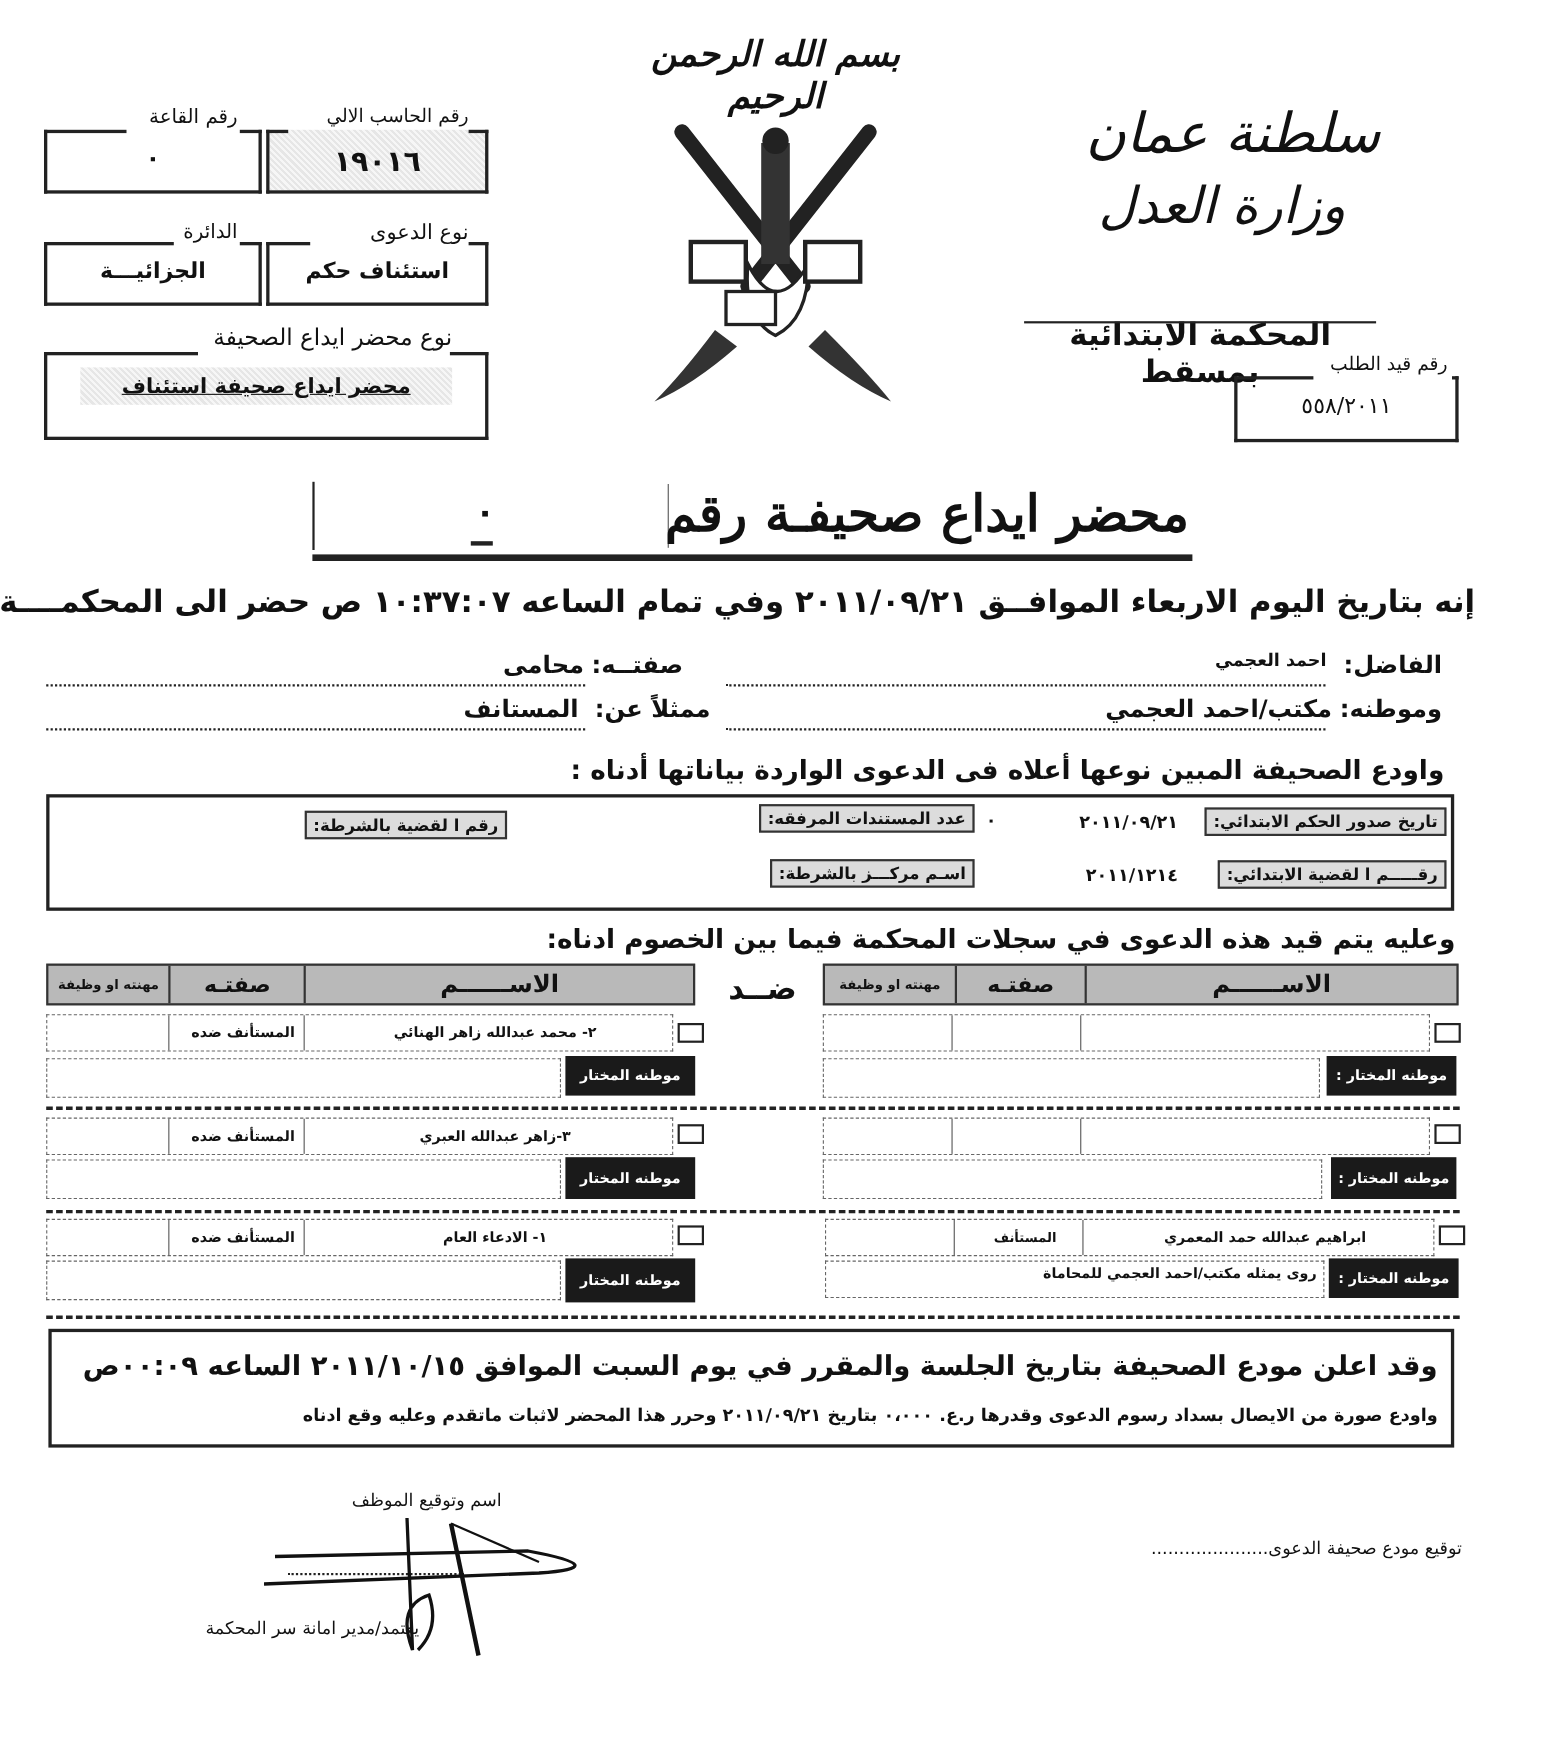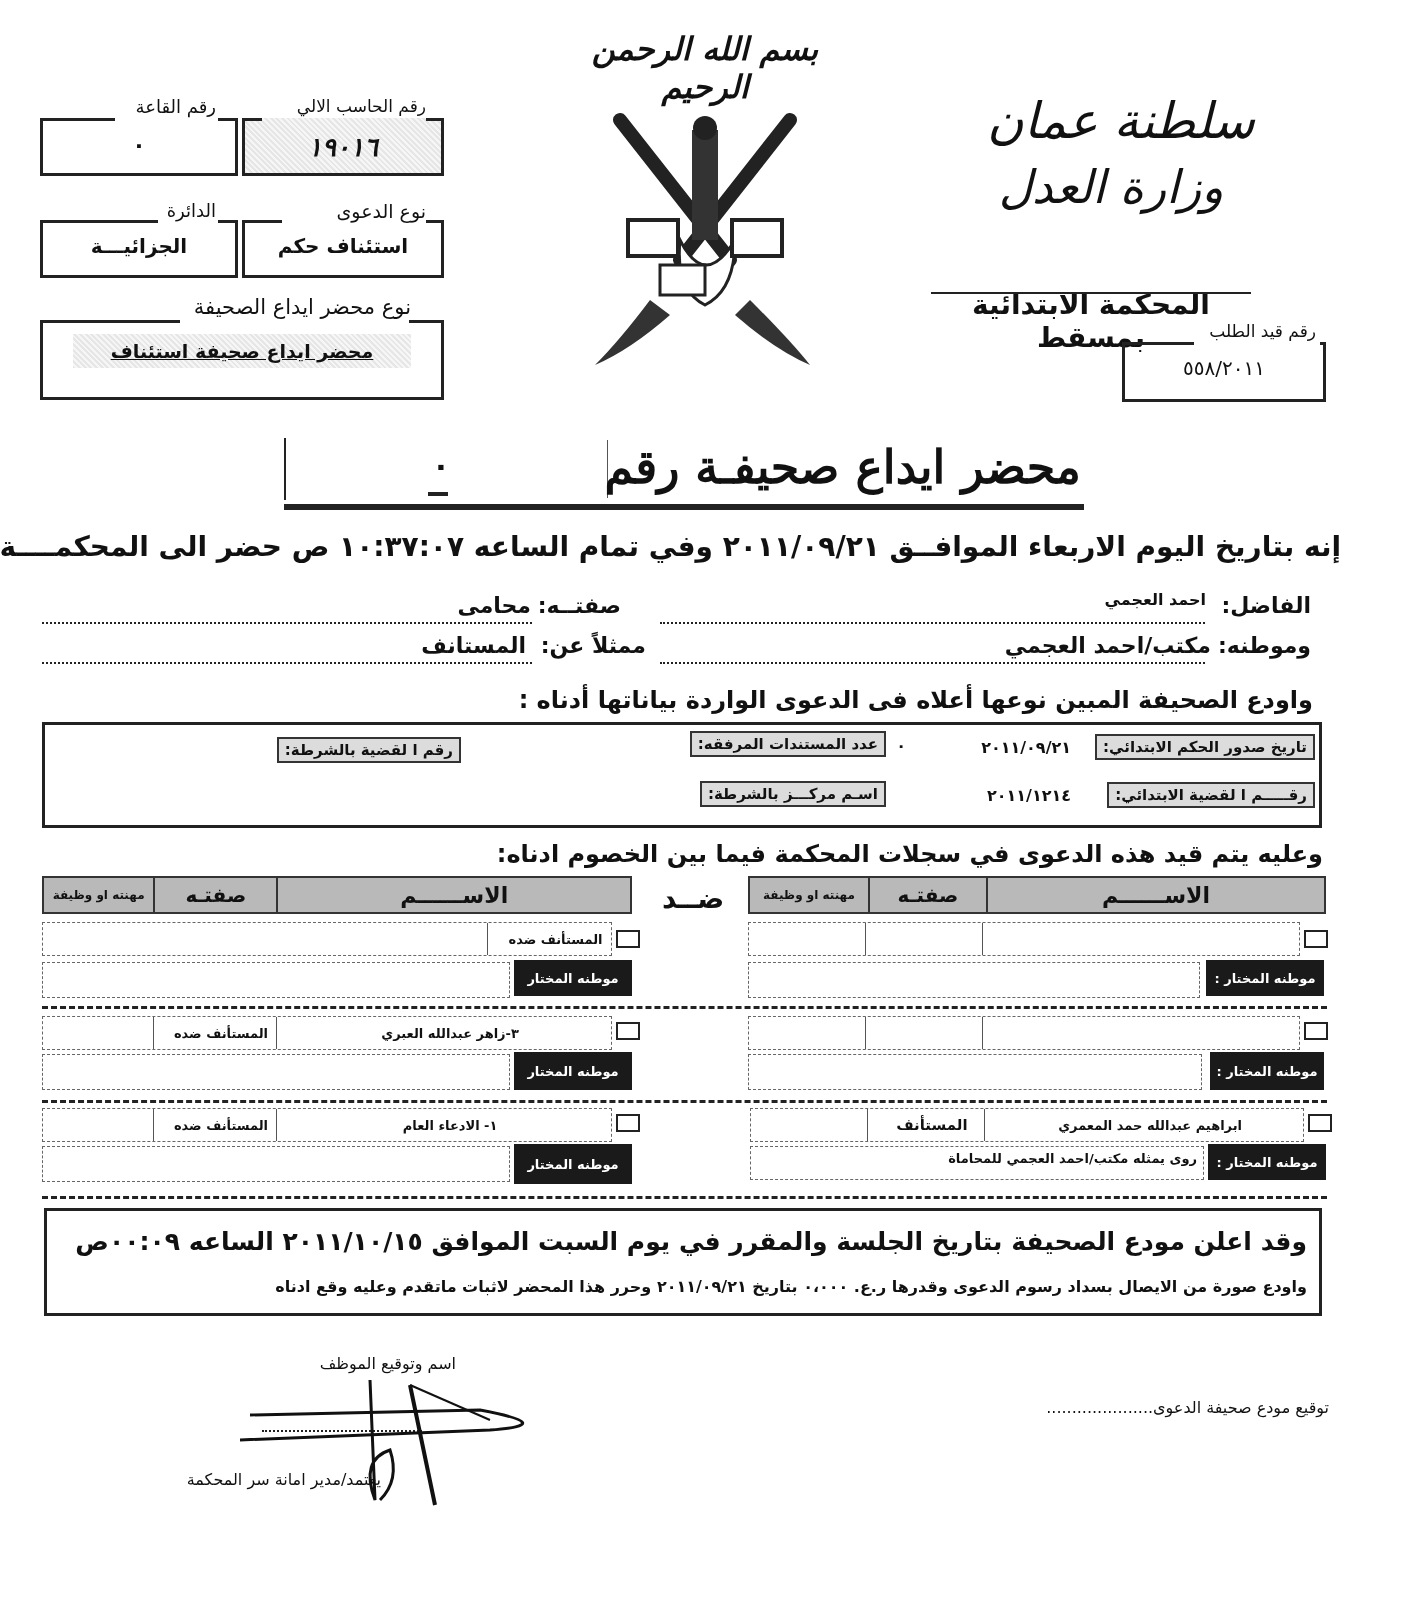--- a/index.html
+++ b/index.html
@@ -3,21 +3,21 @@
 <meta charset="utf-8">
 <style>
   html, body { margin: 0; padding: 0; background: #ffffff; }
   body { width: 1401px; height: 1600px; position: relative; overflow: hidden;
          font-family: "DejaVu Sans", "Liberation Sans", sans-serif; color: #111; direction: rtl; }
   .abs { position: absolute; }
   .lbl { font-size: 17px; color: #111; white-space: nowrap; }
   .box { position: absolute; border: 3px solid #222; border-top: none; box-sizing: border-box; }
   .box-top { position: absolute; top: 0; height: 3px; background: #222; }
   .val { position: absolute; width: 100%; text-align: center; font-weight: bold; font-size: 22px; }
-  .shaded { background: repeating-linear-gradient(45deg,#e6e6e6 0 2px,#f6f6f6 2px 4px); font-style: italic; }
+  .shaded { background: repeating-linear-gradient(45deg,#e6e6e6 0 2px,#f6f6f6 2px 4px); }
   .hdr-title { font-family: "DejaVu Serif", serif; font-size: 46px; font-weight: bold; }
   .court-name { font-size: 28px; font-weight: 900; }
   .bold { font-weight: bold; }
   .dotline { border-bottom: 2px dotted #222; position: absolute; height: 0; }
   .info-frame { position: absolute; border: 3px solid #222; box-sizing: border-box; }
   .info-lbl { position: absolute; border: 2px solid #333; background: #dcdcdc; font-weight: bold;
               font-size: 15px; padding: 2px 6px; box-sizing: border-box; white-space: nowrap; }
   .info-val { position: absolute; font-weight: bold; font-size: 16px; white-space: nowrap; }
   .tbl-hdr { position: absolute; background: #b9b9b9; border: 2px solid #333; box-sizing: border-box;
              display: flex; flex-direction: row; height: 38px; }
@@ -172,20 +172,21 @@
 <div class="row" style="left:748px; top:922px; width:552px;">
   <div style="width:318px;"></div>
   <div style="width:118px;"></div>
   <div style="width:116px;"></div>
 </div>
 <div class="addr-lbl" style="left:1206px; top:960px; width:118px; height:36px;">موطنه المختار :</div>
 <div class="addr-box" style="left:748px; top:962px; width:452px; height:36px;"></div>
 
 <div class="chk" style="left:616px; top:930px;"></div>
 <div class="row" style="left:42px; top:922px; width:570px;">
+  <div style="width:336px;">٢- محمد عبدالله زاهر الهنائي</div>
   <div style="width:124px;">المستأنف ضده</div>
   <div style="width:110px;"></div>
 </div>
 <div class="addr-lbl" style="left:514px; top:960px; width:118px; height:36px;">موطنه المختار</div>
 <div class="addr-box" style="left:42px; top:962px; width:468px; height:36px;"></div>
 
 <div class="sep" style="left:42px; width:1285px; top:1006px;"></div>
 
 <div class="chk" style="left:1304px; top:1022px;"></div>
 <div class="row" style="left:748px; top:1016px; width:552px;">
@@ -203,21 +204,21 @@
   <div style="width:110px;"></div>
 </div>
 <div class="addr-lbl" style="left:514px; top:1052px; width:118px; height:38px;">موطنه المختار</div>
 <div class="addr-box" style="left:42px; top:1054px; width:468px; height:36px;"></div>
 
 <div class="sep" style="left:42px; width:1285px; top:1100px;"></div>
 
 <div class="chk" style="left:1308px; top:1114px;"></div>
 <div class="row" style="left:750px; top:1108px; width:554px;">
   <div style="width:320px;">ابراهيم عبدالله حمد المعمري</div>
-  <div style="width:118px; font-size:15px;">المستأنف</div>
+  <div style="width:118px; font-size:12px;">المستأنف</div>
   <div style="width:116px;"></div>
 </div>
 <div class="addr-lbl" style="left:1208px; top:1144px; width:118px; height:36px;">موطنه المختار :</div>
 <div class="addr-box" style="left:750px; top:1146px; width:454px; height:34px; align-items:flex-start; padding-top:4px;">روى يمثله مكتب/احمد العجمي للمحاماة</div>
 
 <div class="chk" style="left:616px; top:1114px;"></div>
 <div class="row" style="left:42px; top:1108px; width:570px;">
   <div style="width:336px;">١- الادعاء العام</div>
   <div style="width:124px;">المستأنف ضده</div>
   <div style="width:110px;"></div>

